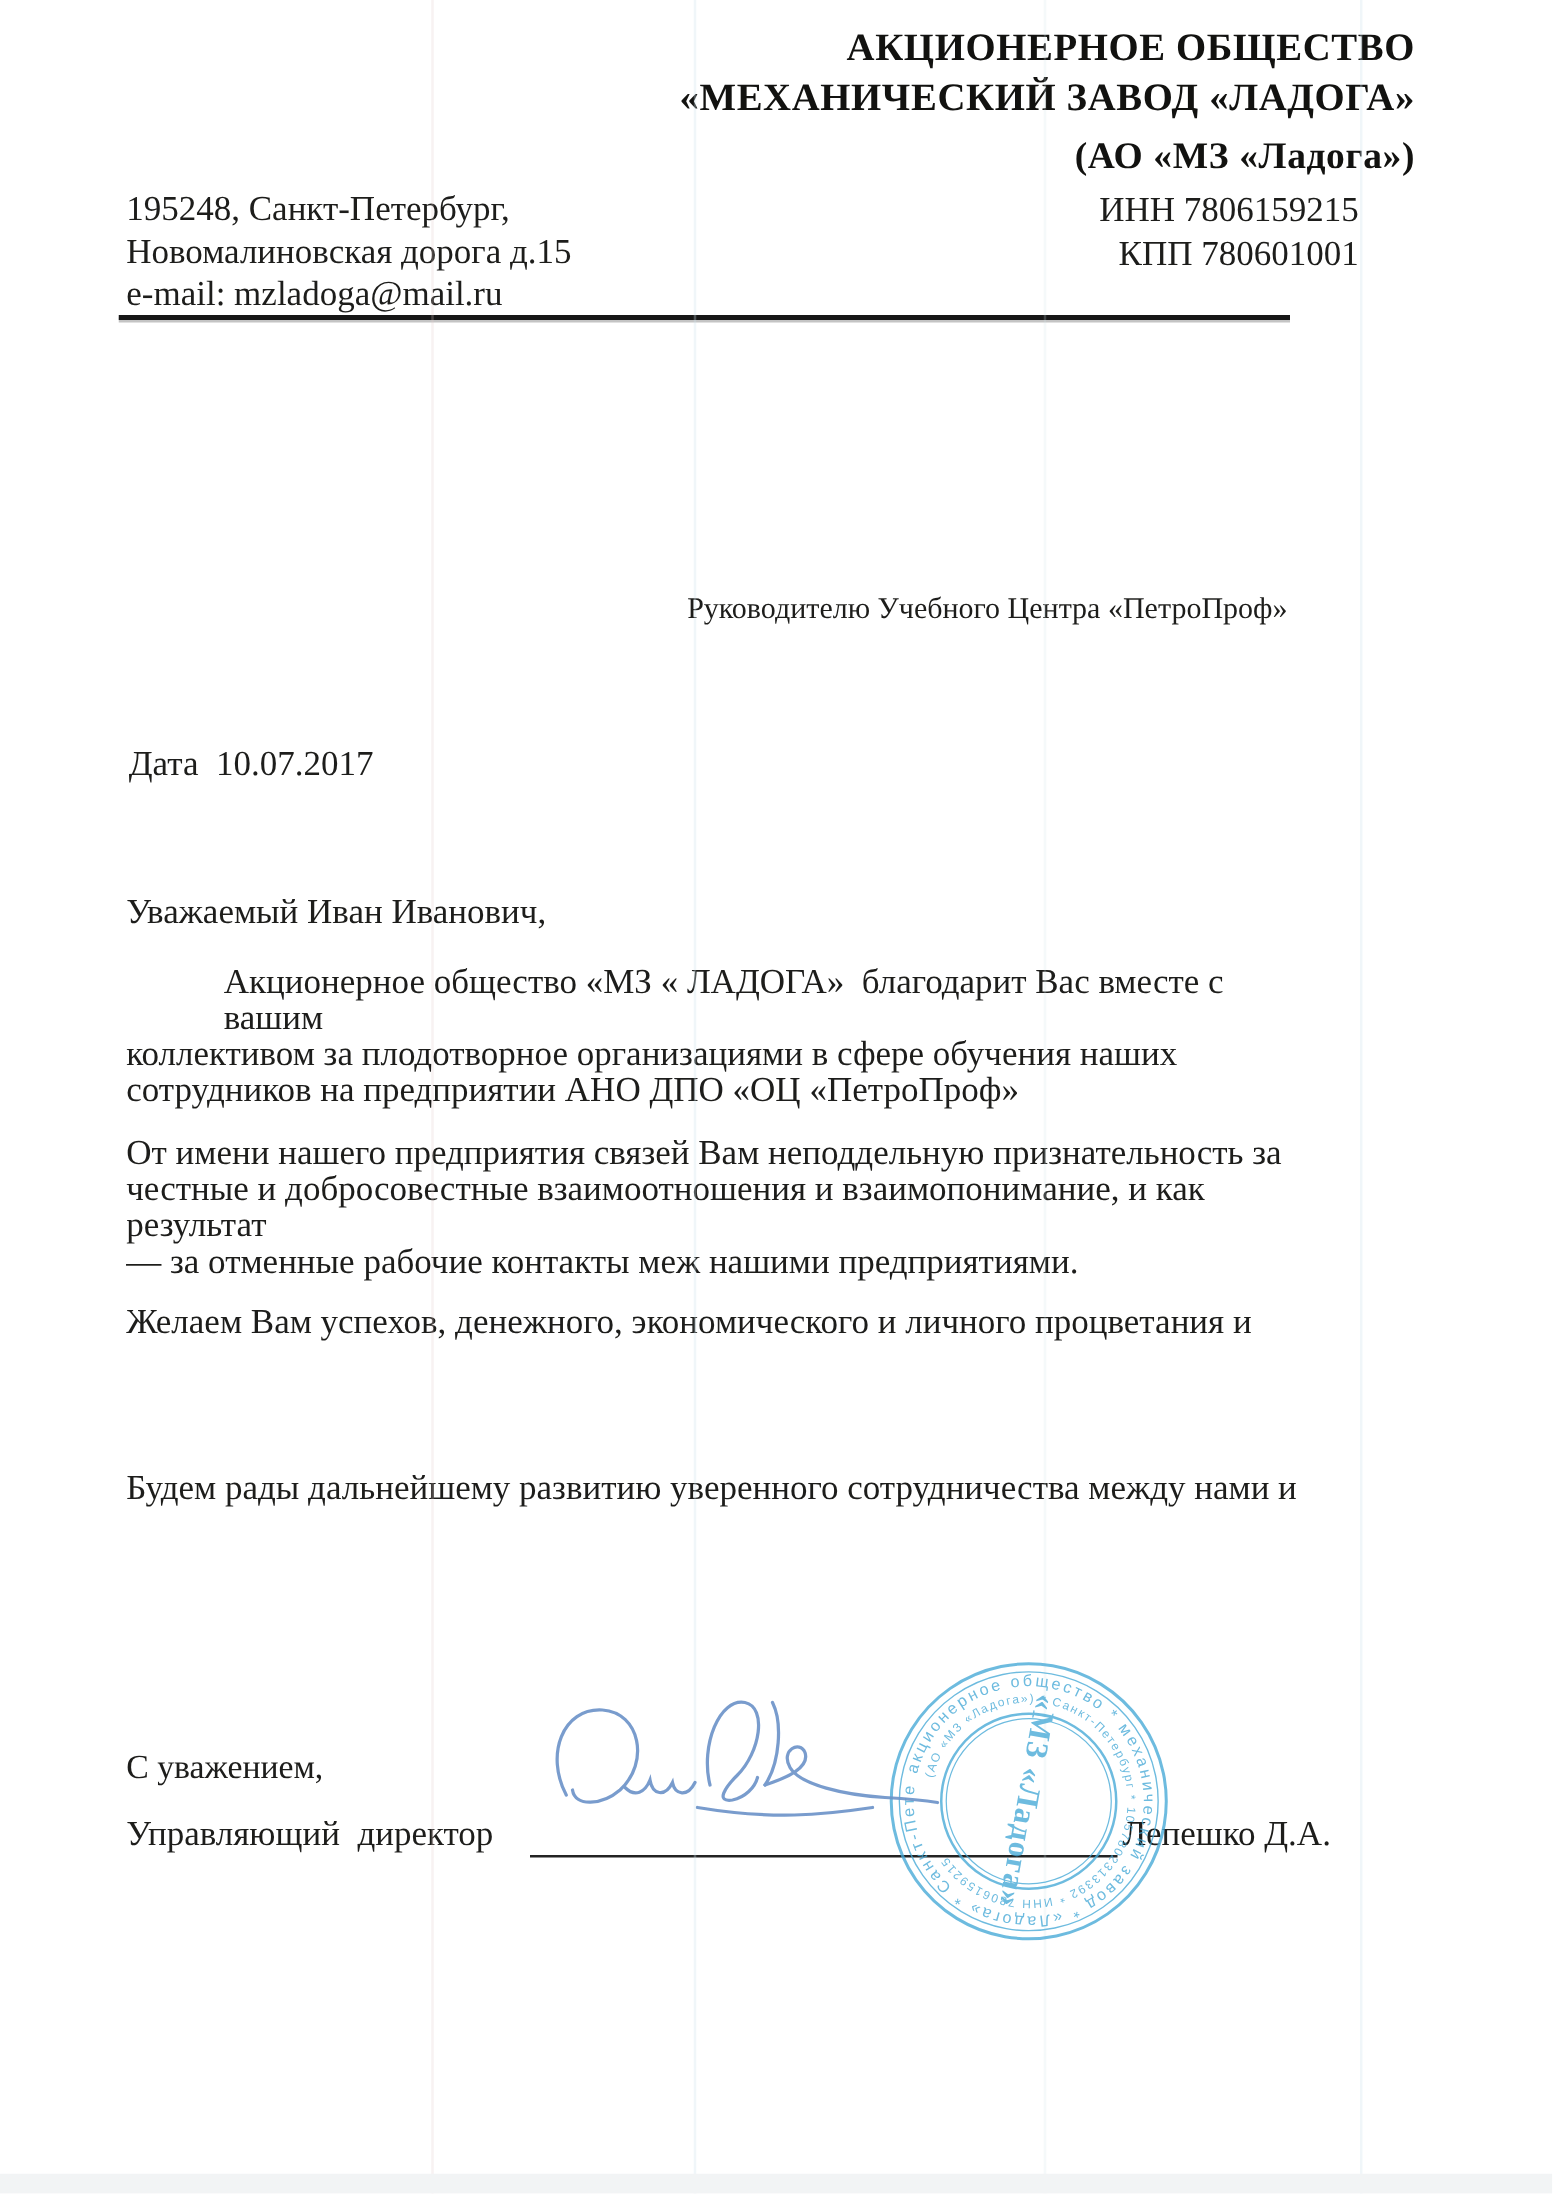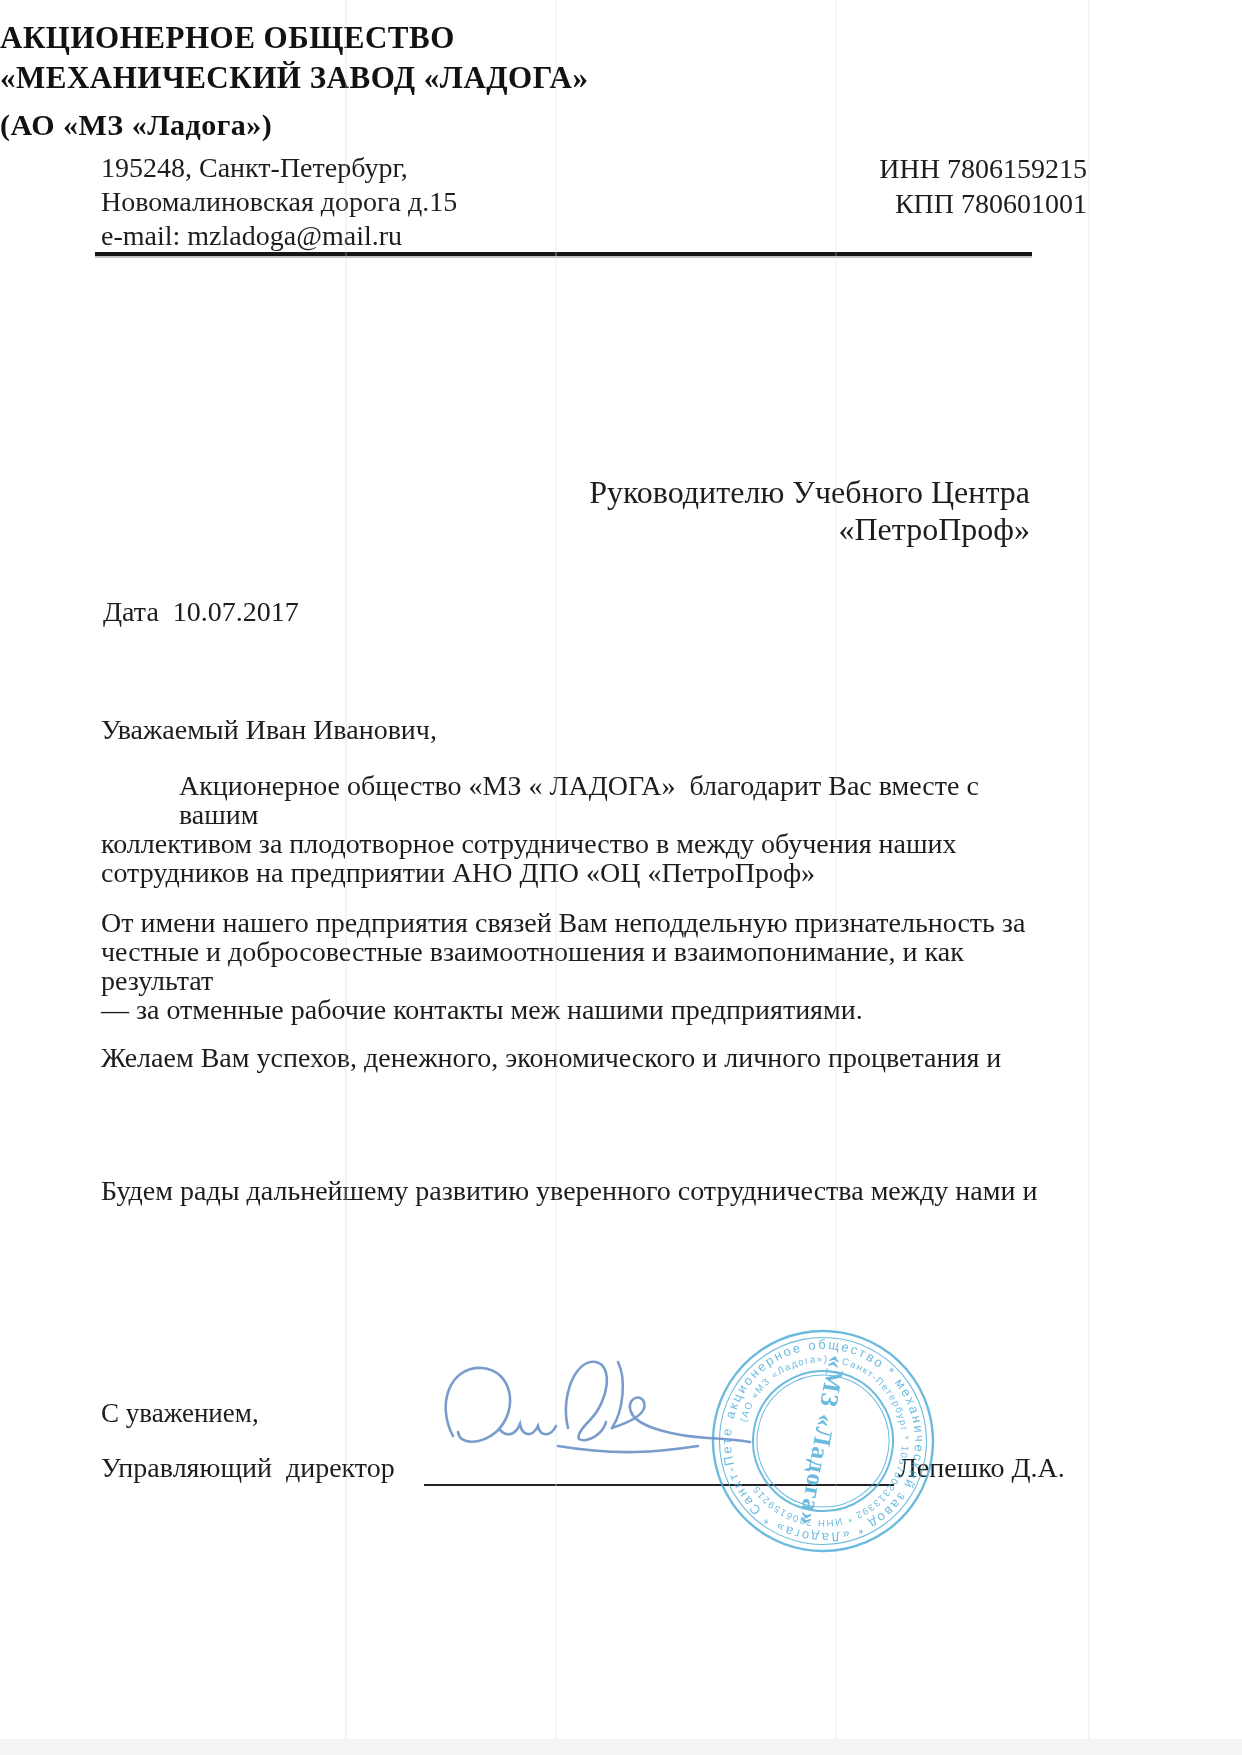--- a/index.html
+++ b/index.html
@@ -8,33 +8,33 @@
     width:1242px; height:1755px;
     background:#ffffff;
     font-family:"Liberation Serif","DejaVu Serif",serif;
     color:#1d1d1b;
     overflow:hidden;
   }
   .abs { position:absolute; }
   .t { white-space:pre-wrap; }
 
   
-  .title-line { left:0; width:1132px; text-align:left; font-weight:bold; color:#121210; letter-spacing:.5px; }
+  .title-line { left:0; width:1132px; text-align:right; font-weight:bold; color:#121210; letter-spacing:.5px; }
   .title-1 { top:20px;  font-size:31px; }
   .title-2 { top:60px;  font-size:31px; }
   .title-3 { top:108px; font-size:30px; }
 
   .addr-block { left:101px; top:151px; font-size:28px; line-height:34px; }
   .req-block  { right:155px; top:151px; font-size:28px; line-height:35px; text-align:right; }
 
   .divider { left:95px; top:252px; width:937px; height:4px; background:#161616;
              box-shadow:0 2px 0 rgba(20,20,20,.25); }
 
   
-  .recipient { left:430px; top:474px; width:600px; text-align:right; font-size:32px; }
+  .recipient { left:430px; top:474px; width:600px; text-align:right; font-size:24px; }
   .date-line { left:103px; top:596px; font-size:28px; }
   .salutation { left:101px; top:714px; font-size:28px; }
 
   .para { left:101px; width:960px; font-size:28px; line-height:29px; }
   .p1 { top:771px; }
   .p2 { top:908px; }
   .p3 { top:1043px; }
   .p4 { top:1176px; }
   .indent { padding-left:78px; }
 
@@ -79,21 +79,21 @@
   <div class="abs divider"></div>
 
   <div class="abs recipient t">Руководителю Учебного Центра «ПетроПроф»</div>
 
   <div class="abs date-line t">Дата  10.07.2017</div>
 
   <div class="abs salutation t">Уважаемый Иван Иванович,</div>
 
   <div class="abs para p1">
     <div class="t indent">Акционерное общество «МЗ « ЛАДОГА»  благодарит Вас вместе с вашим</div>
-    <div class="t">коллективом за плодотворное сотрудничество в между обучения наших</div>
+    <div class="t">коллективом за плодотворное организациями в сфере обучения наших</div>
     <div class="t">сотрудников на предприятии АНО ДПО «ОЦ «ПетроПроф»</div>
   </div>
 
   <div class="abs para p2">
     <div class="t">От имени нашего предприятия связей Вам неподдельную признательность за</div>
     <div class="t">честные и добросовестные взаимоотношения и взаимопонимание, и как результат</div>
     <div class="t">— за отменные рабочие контакты меж нашими предприятиями.</div>
   </div>
 
   <div class="abs para p3">

